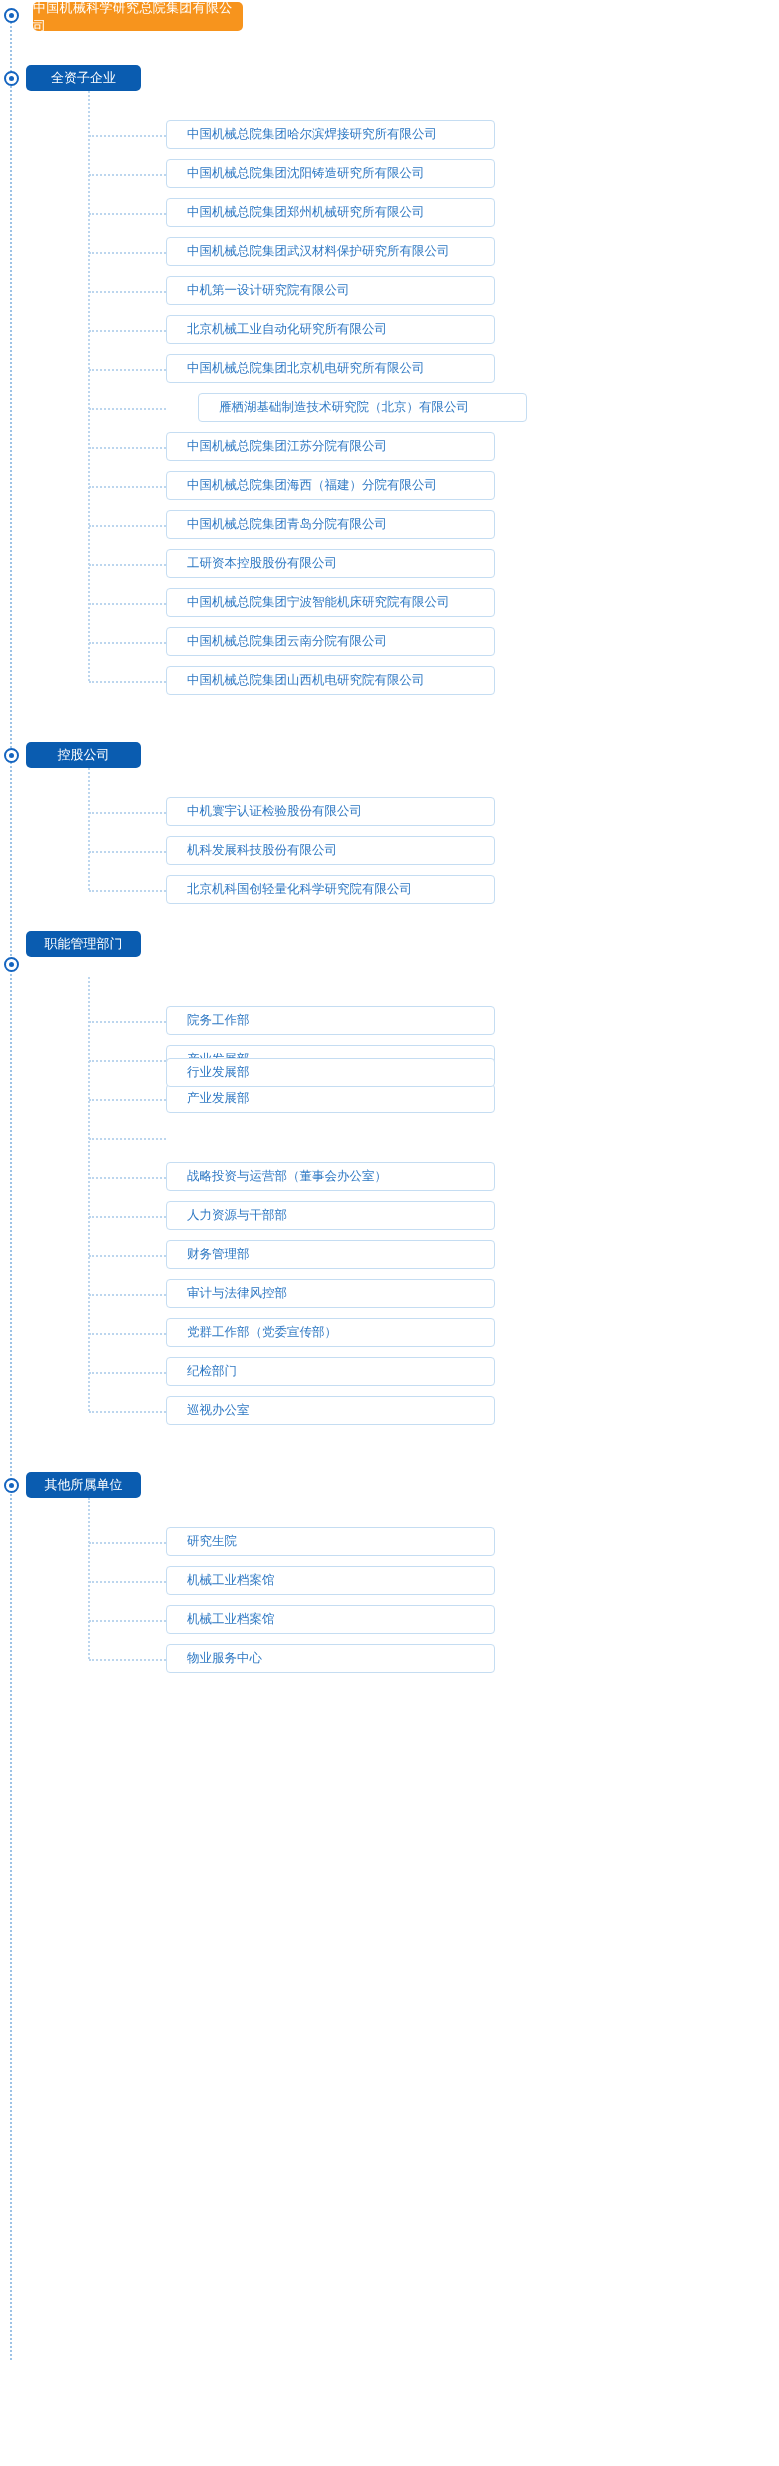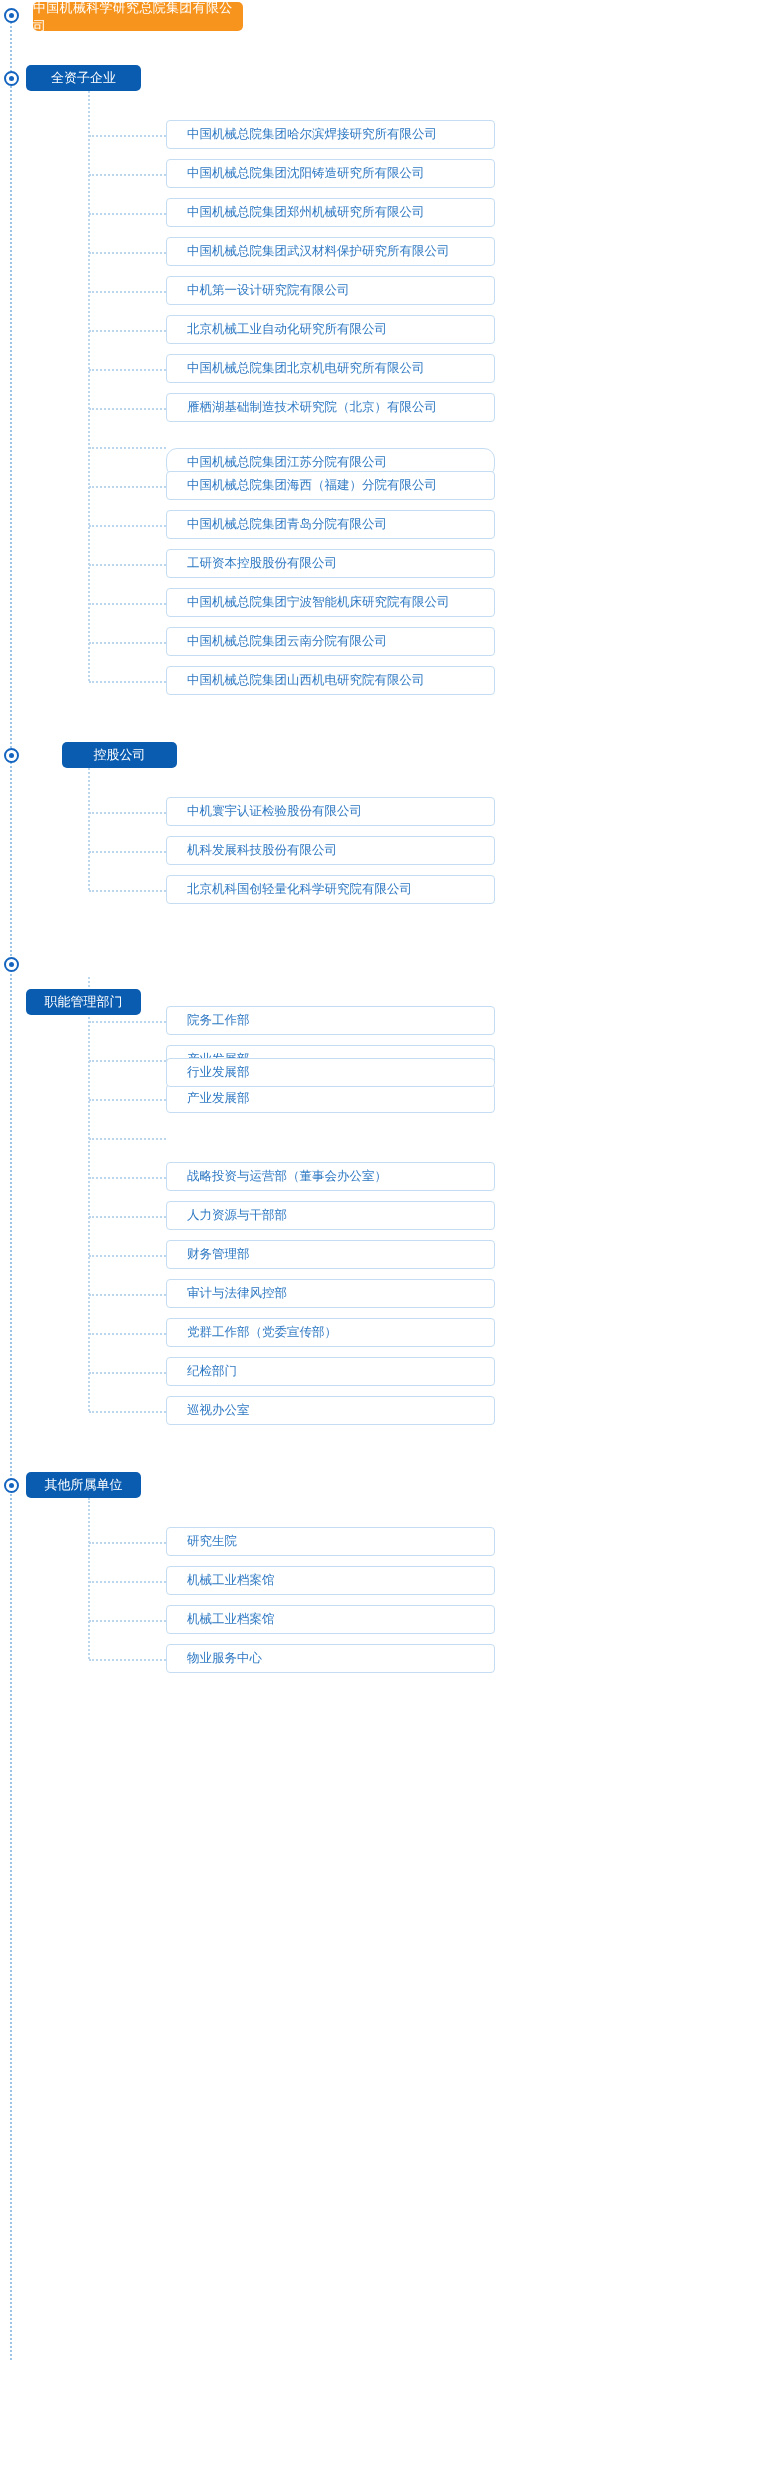--- a/index.html
+++ b/index.html
@@ -136,46 +136,46 @@
       <div class="leaf" style="top: 198px;">中国机械总院集团郑州机械研究所有限公司</div>
       <div class="leaf-link" style="top: 251.5px;"></div>
       <div class="leaf" style="top: 237px;">中国机械总院集团武汉材料保护研究所有限公司</div>
       <div class="leaf-link" style="top: 290.5px;"></div>
       <div class="leaf" style="top: 276px;">中机第一设计研究院有限公司</div>
       <div class="leaf-link" style="top: 329.5px;"></div>
       <div class="leaf" style="top: 315px;">北京机械工业自动化研究所有限公司</div>
       <div class="leaf-link" style="top: 368.5px;"></div>
       <div class="leaf" style="top: 354px;">中国机械总院集团北京机电研究所有限公司</div>
       <div class="leaf-link" style="top: 407.5px;"></div>
-      <div class="leaf" style="top: 393px;">雁栖湖基础制造技术研究院（北京）有限公司</div>
+      <div class="leaf" style="top: 393px; margin-left: 32px;">雁栖湖基础制造技术研究院（北京）有限公司</div>
       <div class="leaf-link" style="top: 446.5px;"></div>
-      <div class="leaf" style="top: 448px; border-radius: 11px;">中国机械总院集团江苏分院有限公司</div>
+      <div class="leaf" style="top: 432px;">中国机械总院集团江苏分院有限公司</div>
       <div class="leaf-link" style="top: 485.5px;"></div>
       <div class="leaf" style="top: 471px;">中国机械总院集团海西（福建）分院有限公司</div>
       <div class="leaf-link" style="top: 524.5px;"></div>
       <div class="leaf" style="top: 510px;">中国机械总院集团青岛分院有限公司</div>
       <div class="leaf-link" style="top: 563.5px;"></div>
       <div class="leaf" style="top: 549px;">工研资本控股股份有限公司</div>
       <div class="leaf-link" style="top: 602.5px;"></div>
       <div class="leaf" style="top: 588px;">中国机械总院集团宁波智能机床研究院有限公司</div>
       <div class="leaf-link" style="top: 641.5px;"></div>
       <div class="leaf" style="top: 627px;">中国机械总院集团云南分院有限公司</div>
       <div class="leaf-link" style="top: 680.5px;"></div>
       <div class="leaf" style="top: 666px;">中国机械总院集团山西机电研究院有限公司</div>
       <div class="bullet" style="top: 747.5px;"></div>
-      <div class="group-head" style="top: 742px; margin-left: 36px;">控股公司</div>
+      <div class="group-head" style="top: 742px;">控股公司</div>
       <div class="sub-spine" style="top: 768px; height: 121.5px;"></div>
       <div class="leaf-link" style="top: 811.5px;"></div>
       <div class="leaf" style="top: 797px;">中机寰宇认证检验股份有限公司</div>
       <div class="leaf-link" style="top: 850.5px;"></div>
       <div class="leaf" style="top: 836px;">机科发展科技股份有限公司</div>
       <div class="leaf-link" style="top: 889.5px;"></div>
       <div class="leaf" style="top: 875px;">北京机科国创轻量化科学研究院有限公司</div>
       <div class="bullet" style="top: 956.5px;"></div>
-      <div class="group-head" style="top: 989px;">职能管理部门</div>
+      <div class="group-head" style="top: 931px;">职能管理部门</div>
       <div class="sub-spine" style="top: 977px; height: 433.5px;"></div>
       <div class="leaf-link" style="top: 1020.5px;"></div>
       <div class="leaf" style="top: 1006px;">院务工作部</div>
       <div class="leaf-link" style="top: 1059.5px;"></div>
       <div class="leaf" style="top: 1045px;">产业发展部</div>
       <div class="leaf-link" style="top: 1098.5px;"></div>
       <div class="leaf" style="top: 1084px;">产业发展部</div>
       <div class="leaf-link" style="top: 1137.5px;"></div>
       <div class="leaf" style="top: 1058px;">行业发展部</div>
       <div class="leaf-link" style="top: 1176.5px;"></div>

